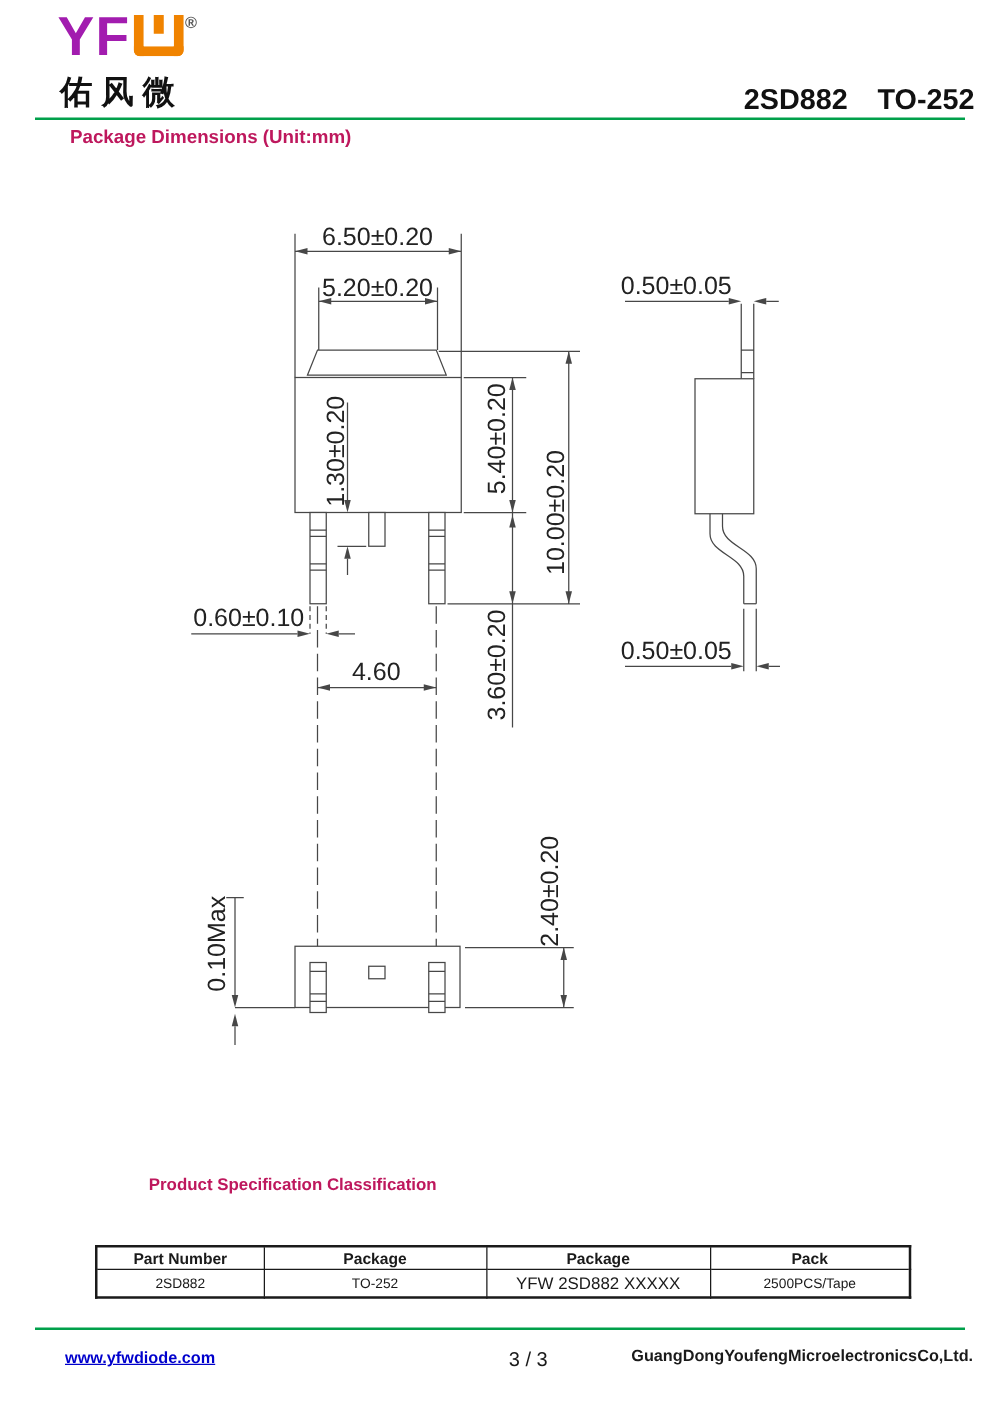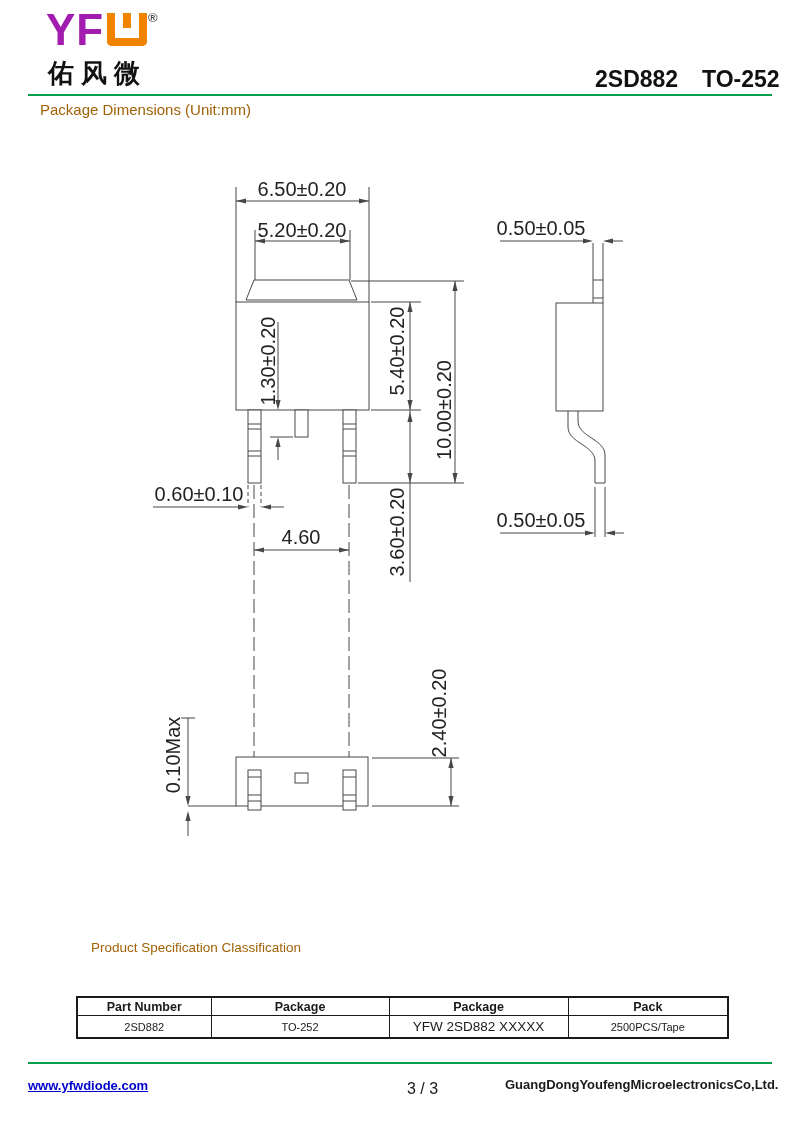--- a/index.html
+++ b/index.html
@@ -14,21 +14,21 @@
     color:#a21caf; letter-spacing:1px; line-height:44px; }
   .logo-w { display:inline-block; width:24px; height:25px; border:8px solid #F08300;
     border-top:0; border-radius:0 0 5px 5px; position:relative; margin-left:3px; top:1px; }
   .logo-w::after { content:""; position:absolute; left:50%; transform:translateX(-50%);
     top:0; width:8px; height:15px; background:#F08300; }
   .logo-reg { position:absolute; left:148px; top:10px; font-size:13px; color:#555; font-weight:bold; }
   .logo-cn { position:absolute; left:48px; top:56px; font-size:26px; font-weight:bold;
     color:#111; letter-spacing:7px; }
   .hdr-part { position:absolute; top:66px; font-size:23px; font-weight:bold; color:#111; }
   .rule { position:absolute; left:28px; width:744px; height:2px; background:#00A04A; }
-  .sec-title { position:absolute; font-weight:normal; color:#a16207; }
+  .sec-title { position:absolute; font-weight:bold; color:#be185d;margin-left:16px; }
 
   
   table.spec { position:absolute; left:76px; top:960px; border-collapse:collapse;
     table-layout:fixed; width:651px; }
   table.spec td, table.spec th { border:1px solid #1a1a1a; text-align:center;
     vertical-align:middle; padding:0; overflow:hidden; white-space:nowrap; }
   table.spec { border:2px solid #1a1a1a;margin-top:36px; }
   table.spec th { font-size:12.5px; height:17px; font-weight:bold; }
   table.spec td { font-size:11px; height:21px; }
   table.spec td.big { font-size:13.5px;text-align:center; }
@@ -153,21 +153,21 @@
     <text transform="translate(451,280) rotate(-90)" text-anchor="middle">10.00±0.20</text>
     <text x="199" y="371" text-anchor="middle">0.60±0.10</text>
     <text x="301" y="414" text-anchor="middle">4.60</text>
     <text transform="translate(404,402) rotate(-90)" text-anchor="middle">3.60±0.20</text>
     <text x="541" y="397" text-anchor="middle">0.50±0.05</text>
     <text transform="translate(446,583) rotate(-90)" text-anchor="middle">2.40±0.20</text>
     <text transform="translate(180,625) rotate(-90)" text-anchor="middle">0.10Max</text>
   </g>
 </svg>
 
-<div class="sec-title" style="left:80px; top:940px; font-size:13.5px;padding-left:11px;">Product Specification Classification</div>
+<div class="sec-title" style="left:92px; top:940px; font-size:13.5px;padding-left:11px;">Product Specification Classification</div>
 
 <table class="spec">
   <colgroup>
       <col style="width:134px">
       <col style="width:178px">
       <col style="width:179px">
       <col style="width:160px">
     </colgroup>
   <tbody>
       <tr>
@@ -179,16 +179,16 @@
   <tr>
     <td>2SD882</td>
     <td>TO-252</td>
     <td class="big">YFW 2SD882 XXXXX</td>
     <td>2500PCS/Tape</td>
   </tr>
 </tbody>
   </table>
 
 <div class="rule" style="top:1062px;"></div>
-<a class="foot site" style="left:28px; top:1078px;" href="#">www.yfwdiode.com</a>
+<a class="foot site" style="left:52px; top:1078px;" href="#">www.yfwdiode.com</a>
 <div class="foot" style="left:214px; top:1136px; font-weight:bold;">Rev:2023ZH1</div>
 <div class="foot" style="left:407px; top:1080px; font-size:16px;">3 / 3</div>
 <div class="foot" style="left:505px; top:1077px; font-weight:bold;text-align:center;">GuangDongYoufengMicroelectronicsCo,Ltd.</div>
 
 </body></html>

